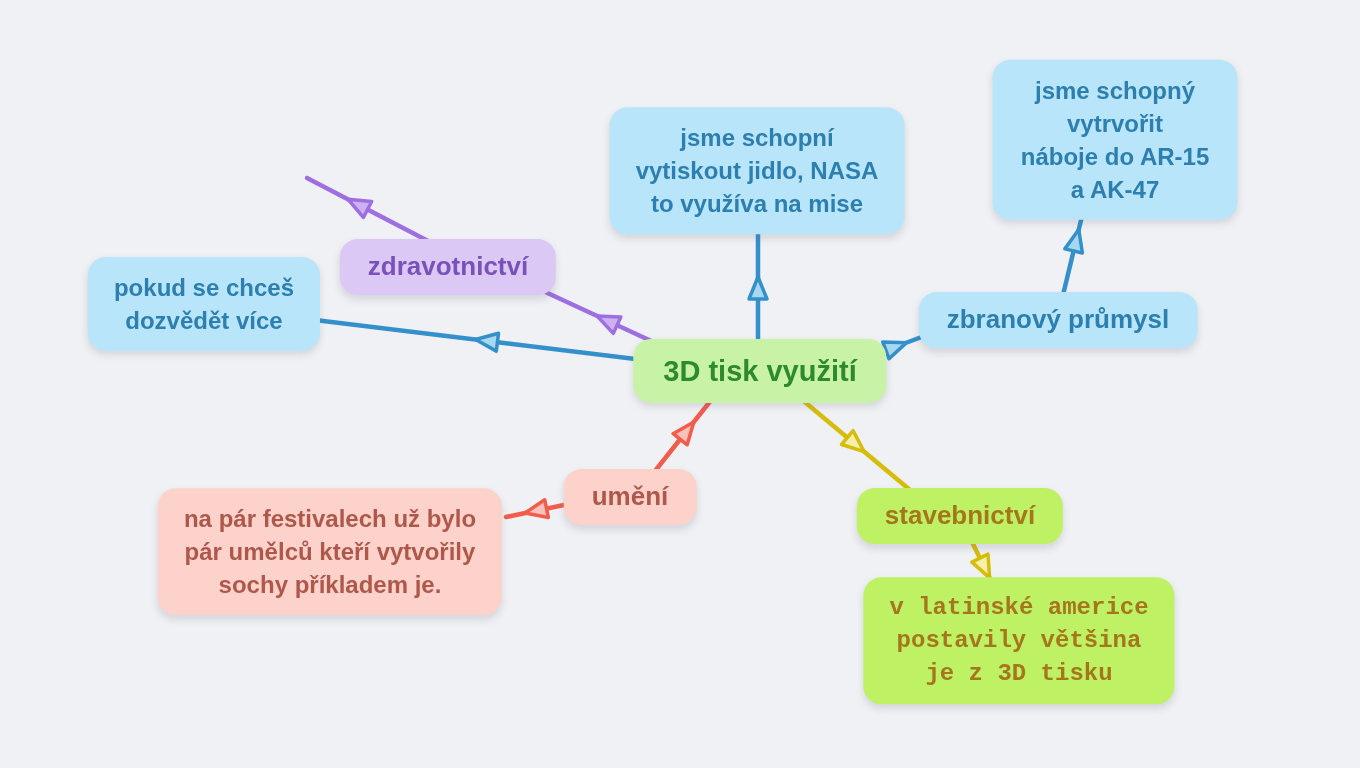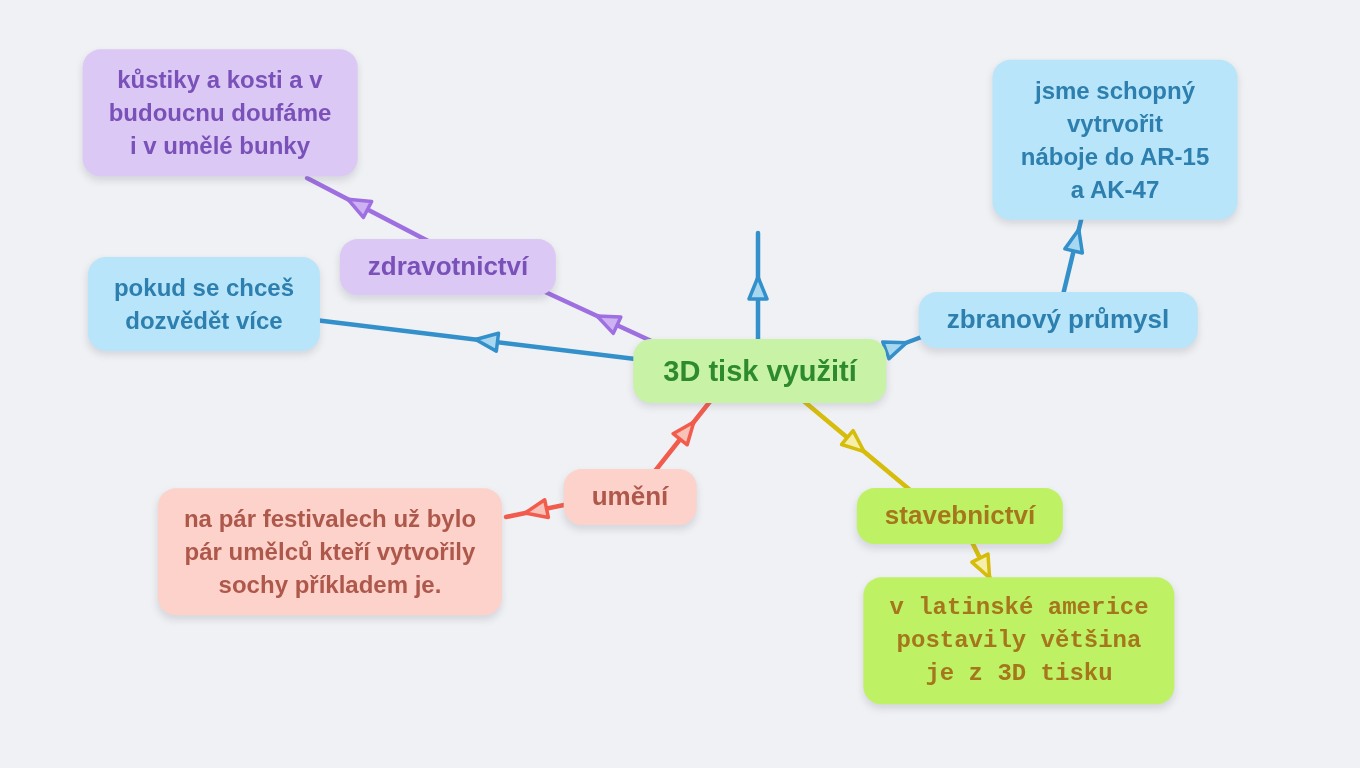--- a/index.html
+++ b/index.html
@@ -64,26 +64,26 @@
       <line x1="655" y1="471" x2="712" y2="399" stroke="#f25c4d" stroke-width="4.5" stroke-linecap="round"></line>
       <polygon points="12,0 -10,9 -10,-9" transform="translate(686.35,431.4) rotate(-51.63251461513847)" fill="#f8c2b8" stroke="#f25c4d" stroke-width="3.5" stroke-linejoin="round"></polygon>
       <line x1="564" y1="505" x2="506" y2="517" stroke="#f25c4d" stroke-width="4.5" stroke-linecap="round"></line>
       <polygon points="12,0 -10,9 -10,-9" transform="translate(536.74,510.64) rotate(168.31063082456083)" fill="#f8c2b8" stroke="#f25c4d" stroke-width="3.5" stroke-linejoin="round"></polygon>
       <line x1="800" y1="398" x2="910" y2="490" stroke="#d6bd0b" stroke-width="4.5" stroke-linecap="round"></line>
       <polygon points="12,0 -10,9 -10,-9" transform="translate(855,444) rotate(39.90788487550104)" fill="#f5efa9" stroke="#d6bd0b" stroke-width="3.5" stroke-linejoin="round"></polygon>
       <line x1="972" y1="542" x2="1000" y2="599" stroke="#d6bd0b" stroke-width="4.5" stroke-linecap="round"></line>
       <polygon points="12,0 -10,9 -10,-9" transform="translate(984.32,567.08) rotate(63.838433557980764)" fill="#f5efa9" stroke="#d6bd0b" stroke-width="3.5" stroke-linejoin="round"></polygon>
     </svg>
 
-  <div class="node leaf c-purple" style="left:220px;  top:113px;">kůstiky a kosti a v
-budoucnu doufáme
-i v umělé bunky</div>
   <div class="node branch c-purple" style="left:448px; top:267px;text-align:right;">zdravotnictví</div>
   <div class="node leaf c-blue" style="left:204px;  top:304px;">pokud se chceš
 dozvědět více</div>
+  <div class="node leaf c-blue" style="left:757px;  top:171px;">jsme schopní
+vytiskout jidlo, NASA
+to využíva na mise</div>
   <div class="node leaf c-blue" style="left:1115px; top:140px;">jsme schopný vytrvořit
 náboje do AR-15 a AK-47</div>
   <div class="node branch c-blue" style="left:1058px; top:320px;text-align:right;">zbranový průmysl</div>
   <div class="node root c-green" style="left:760px;  top:371px;">3D tisk využití</div>
   <div class="node branch c-red" style="left:630px;  top:497px;">umění</div>
   <div class="node leaf c-red" style="left:330px;  top:552px;">na pár festivalech už bylo
 pár umělců kteří vytvořily
 sochy příkladem je.</div>
   <div class="node branch c-yellow" style="left:960px; top:516px;">stavebnictví</div>
   <div class="node leaf c-yellow" style="left:1019px; top:641px;font-family:Liberation Mono, monospace;">v latinské americe

